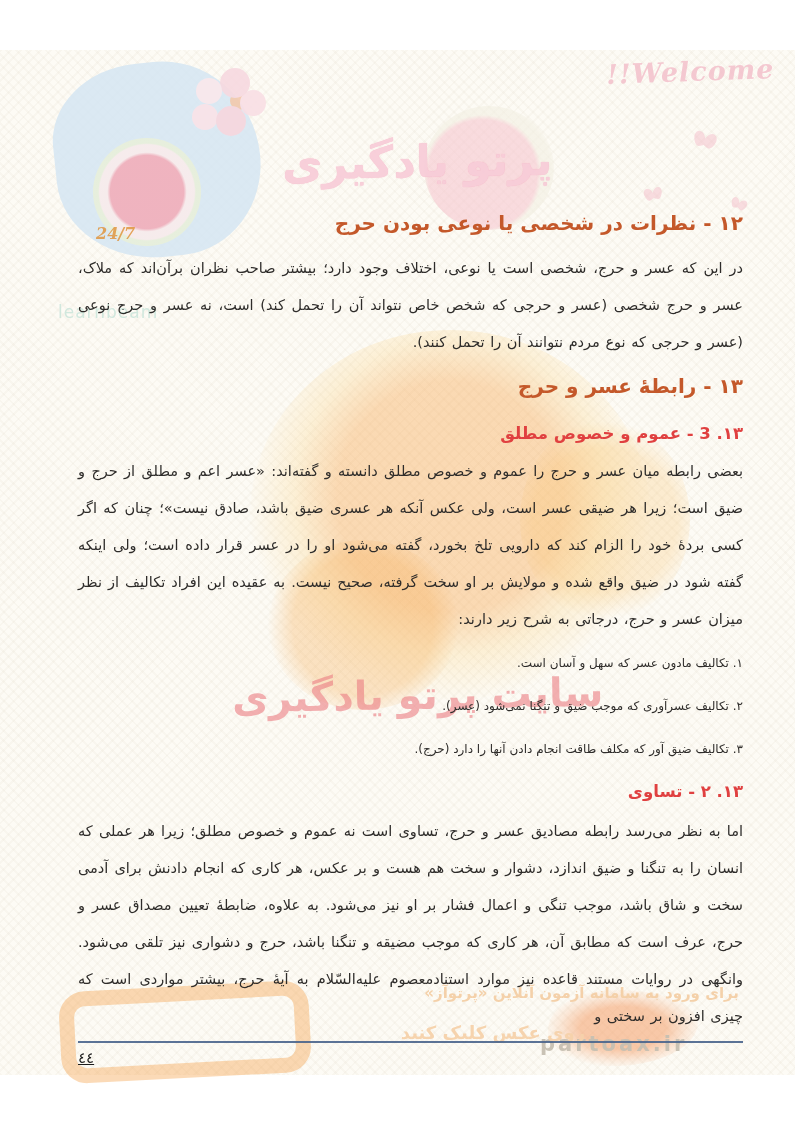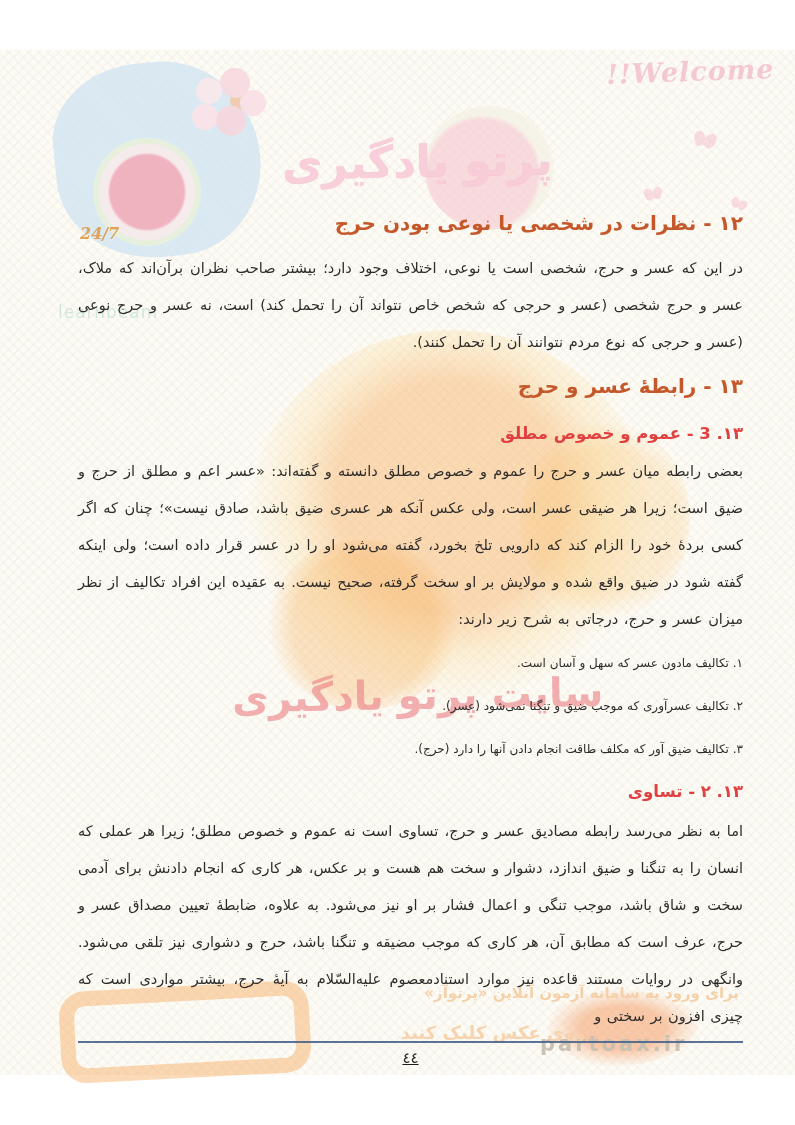--- a/index.html
+++ b/index.html
@@ -28,21 +28,21 @@
     background:radial-gradient(circle at 50% 50%, #f3aab6 0 48%, #fbeceb 52% 62%, #e9f0d9 64% 72%, rgba(233,240,217,0) 75%);
     opacity:.85;
   }
   .flower {
     left:196px; top:78px; width:26px; height:26px; border-radius:50%;
     background:#fbe8ec; opacity:.9;
     box-shadow: 26px -8px 0 2px #f7d9e0, 44px 12px 0 0 #f9dfe5,
                 22px 30px 0 2px #f7d7de, -4px 26px 0 0 #fbe3e8,
                 30px 10px 0 -4px #f3c9ad;
   }
-  .badge-247 { left:80px; top:224px; font-style:italic; font-weight:bold;
+  .badge-247 { left:96px; top:224px; font-style:italic; font-weight:bold;
     font-size:16px; color:#e0963f; opacity:.85; font-family:"DejaVu Serif", serif; }
   .welcome { left:606px; top:56px; font-style:italic; font-weight:bold;
     font-size:27px; color:#f3bdc9; opacity:.8; font-family:"DejaVu Serif", serif;
     transform:rotate(-2deg); letter-spacing:1px; }
   .melon-big {
     left:424px; top:106px; width:130px; height:124px; border-radius:50%;
     background:radial-gradient(circle at 45% 55%, #f6c6cf 0 55%, #f2efe2 60% 70%, rgba(242,239,226,0) 78%);
     opacity:.6;
   }
   .brand-top {
@@ -125,21 +125,21 @@
   ol.degree-list li {
     font-size:12px; line-height:26px; margin-bottom:17px; text-align:right;
   }
   .sub2 { margin-bottom:8px; }
   .p132 { margin-bottom:6px; min-height:160px; line-height:33px; }
 
   .footer-rule {
     border:none; border-top:2px solid #49648c; margin:4px 0 6px 0; opacity:.9;
   }
   .page-number {
-    text-align:center; font-size:15px; color:#1d1d1d; letter-spacing:1px;text-decoration:underline;
+    text-align:left; font-size:15px; color:#1d1d1d; letter-spacing:1px;text-decoration:underline;
   }
 </style>
 </head>
 <body>
 
 <div class="stage">
 
   <div class="paper"></div>
 
   <div class="deco blob-blue"></div>

